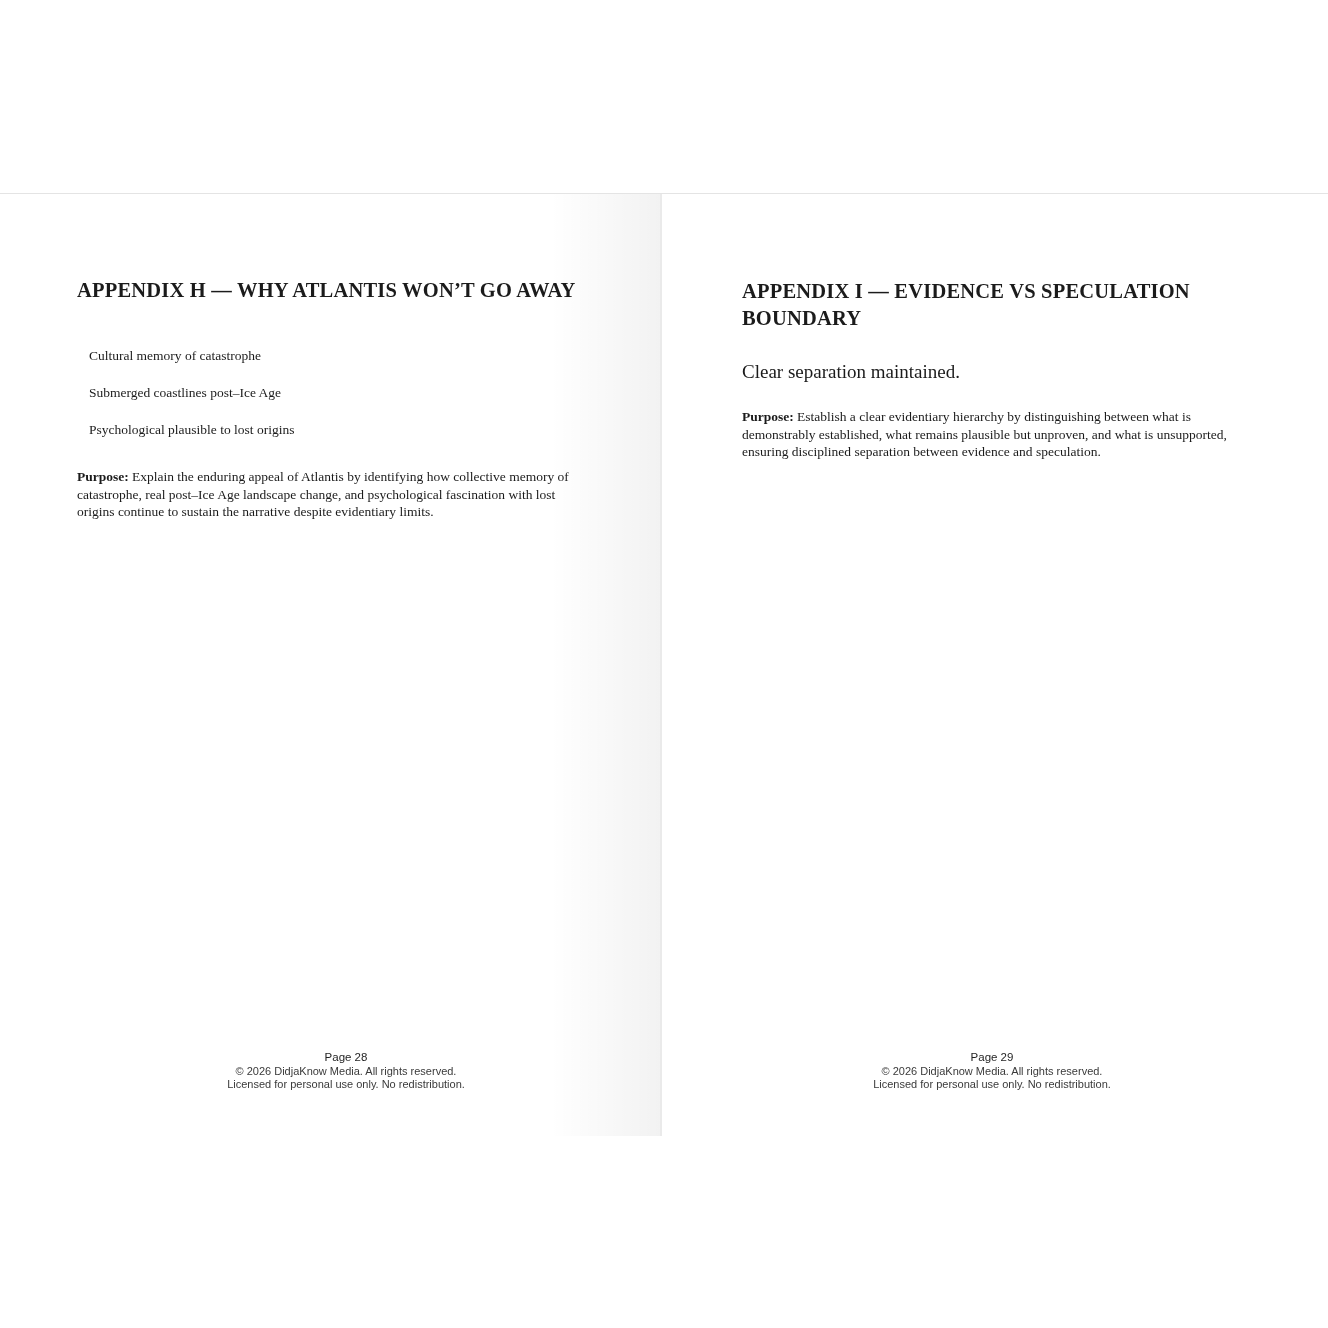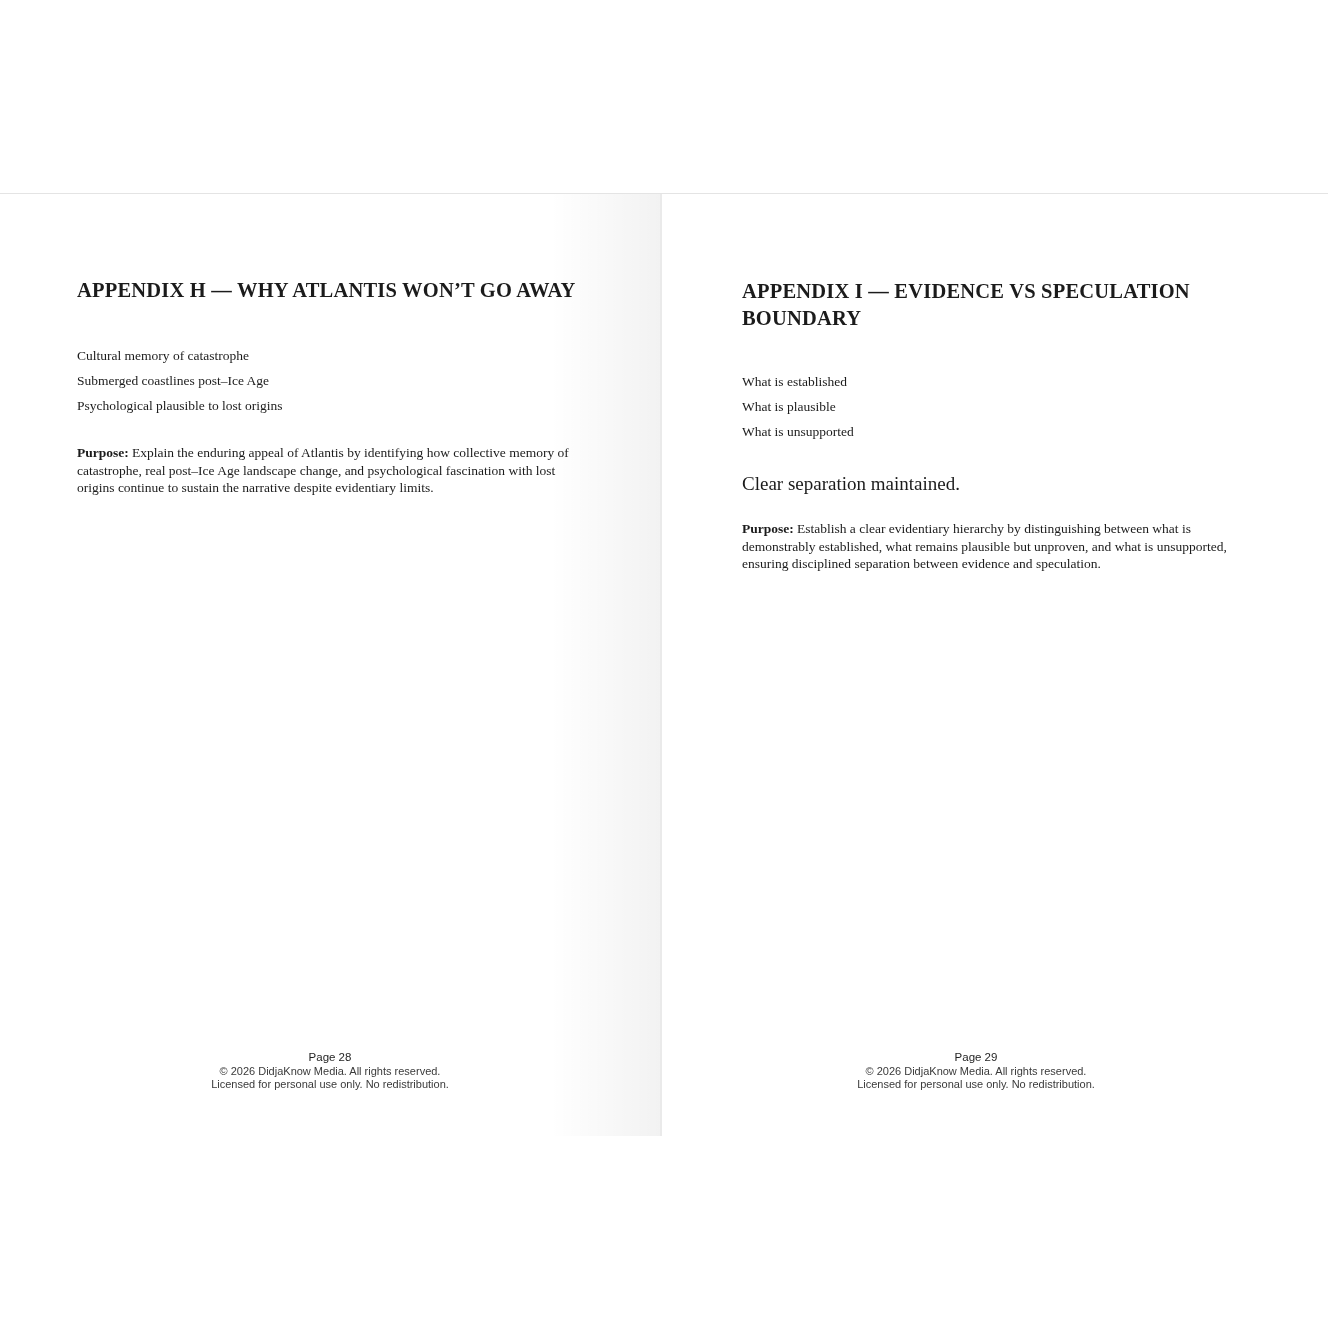--- a/index.html
+++ b/index.html
@@ -54,21 +54,21 @@
     line-height: 27px;
     font-weight: bold;
     letter-spacing: 0.2px;
   }
   .page-left  .appendix-title { max-width: 580px; }
   .page-right .appendix-title { max-width: 480px; }
   .item-list { margin: 0; }
   .item-list-h { margin-top: 39px; }
   .item-list-i { margin-top: 37px; }
   .item-list p {
-    margin: 0;
+    margin: 12px;
     font-size: 13.5px;
     line-height: 25px;
   }
   .note-line {
     margin: 27px 0 0;
     font-size: 19px;
     line-height: 25px;
   }
   .purpose {
     font-size: 13.5px;
@@ -77,21 +77,21 @@
   }
   .purpose-h { margin: 26px 0 0; }
   .purpose-i { margin: 24px 0 0; }
   .purpose b {
     font-weight: bold;
     margin-right: 0.24em;
   }
   .page-footer {
     position: absolute;
     bottom: 46px;
-    left: 0;
+    left: 16px;
     width: 100%;
     text-align: center;
     font-family: "Liberation Sans", sans-serif;
     color: #3a3a3a;
   }
   .page-number {
     font-size: 11.5px;
     line-height: 15px;
     color: #1f1f1f;
   }
@@ -126,25 +126,20 @@
       <div class="footer-line">Licensed for personal use only. No redistribution.</div>
     </footer>
 
     <div class="spine-shadow"></div>
   </section>
 
   <section class="page page-right">
     <div class="page-content-right">
       <h1 class="appendix-title">APPENDIX I — EVIDENCE VS SPECULATION BOUNDARY</h1>
 
-      <div class="item-list item-list-i">
-        <p>What is established</p>
-        <p>What is plausible</p>
-        <p>What is unsupported</p>
-      </div>
 
       <p class="note-line">Clear separation maintained.</p>
 
       <p class="purpose purpose-i">
         <b>Purpose:</b><span>Establish a clear evidentiary hierarchy by distinguishing between what is demonstrably established, what remains plausible but unproven, and what is unsupported, ensuring disciplined separation between evidence and speculation.</span>
       </p>
     </div>
 
     <footer class="page-footer">
       <div class="page-number">Page 29</div>

